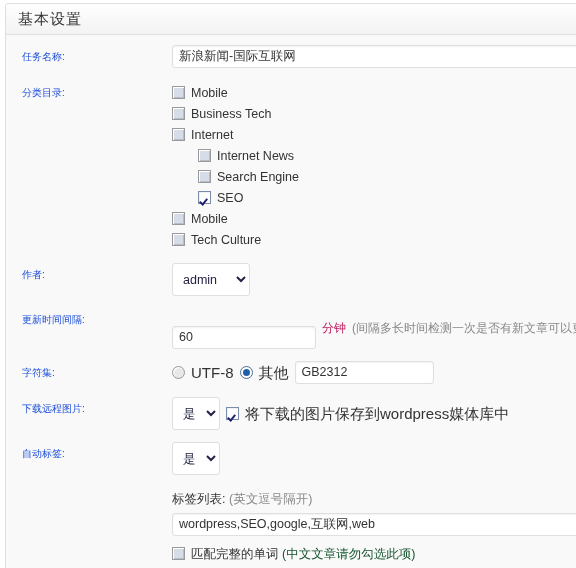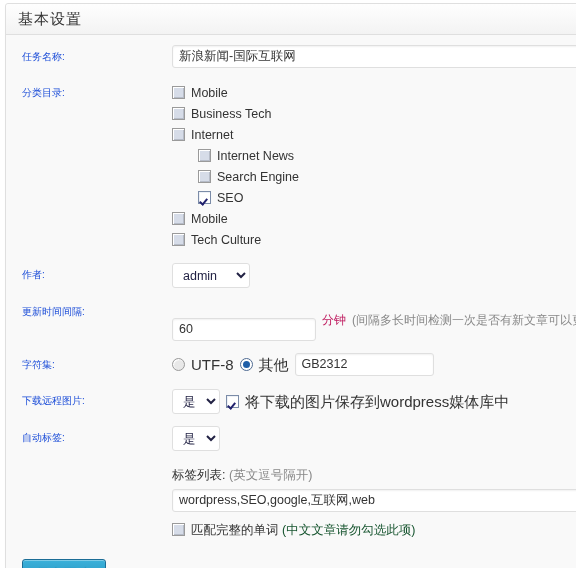--- a/index.html
+++ b/index.html
@@ -81,21 +81,21 @@
   }
   .input-wide { width: 420px; }
   .input-interval { width: 130px; margin-top: 18px; }
   .input-charset { width: 125px; }
   .input-tags { width: 415px; }
 
   select.sel {
     font-family: "Liberation Sans", "DejaVu Sans", sans-serif;
     font-size: 12.5px;
     color: #222244;
-    height: 25px;
+    height: 33px;
     border: 1px solid #dfdfdf;
     border-radius: 3px;
     background: #ffffff;
     padding: 2px 4px 2px 6px;
     outline: none;
   }
   .sel-author { width: 78px; }
   .sel-yesno  { width: 48px; }
 
   .hint {

